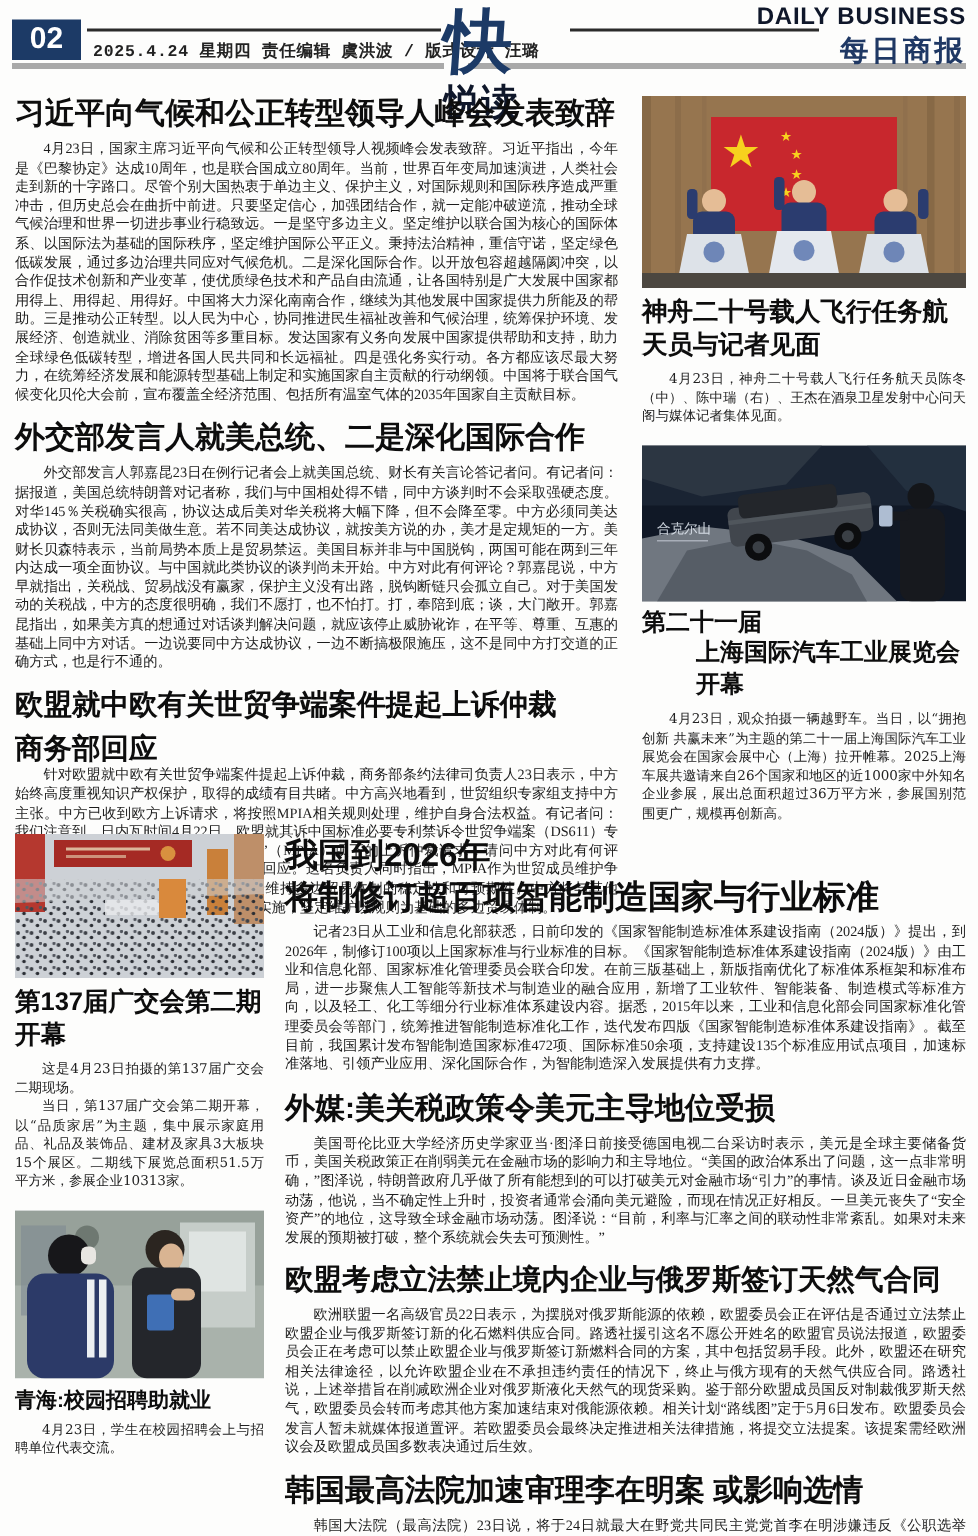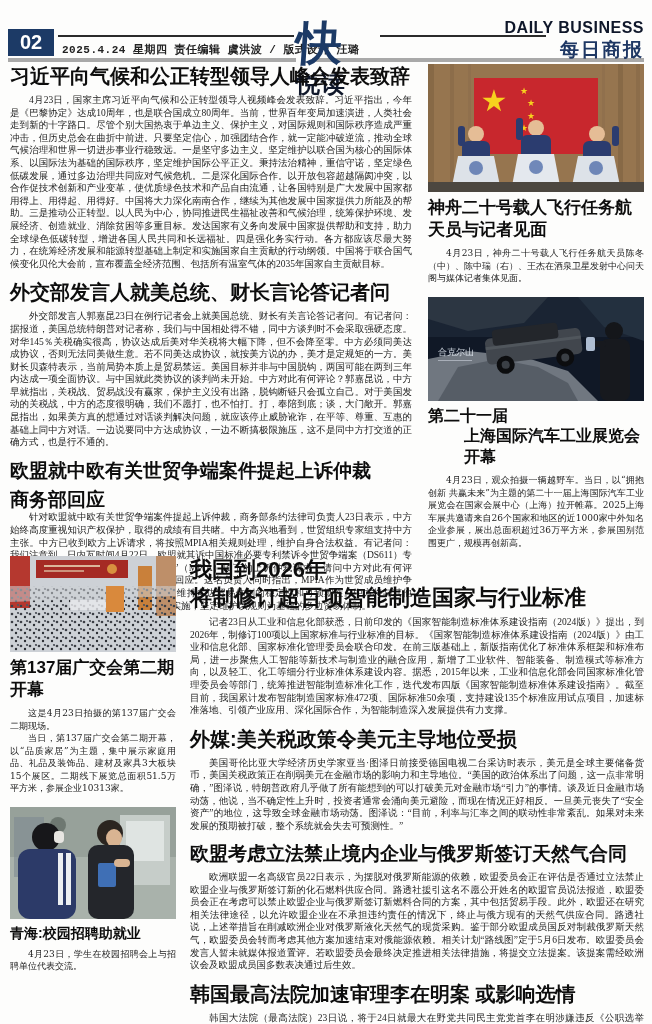--- a/index.html
+++ b/index.html
@@ -3,21 +3,21 @@
 <meta charset="utf-8">
 <style>
   * { margin:0; padding:0; box-sizing:border-box; }
   html,body { background:#e9e9e9; }
   .page {
     position:relative; width:652px; height:1024px; margin:0 auto;
     background:#fdfdfc; overflow:hidden; color:#111;
     font-family:"Liberation Serif", serif;
   }
   
-  .header { position:absolute; left:0; top:0; width:652px; height:58px;margin-top:16px; }
+  .header { position:absolute; left:0; top:0; width:652px; height:58px; }
   .pagenum {
     position:absolute; left:8px; top:13px; width:46px; height:27px;
     background:#1c3a66; color:#fff; font-family:"Liberation Sans",sans-serif;
     font-weight:bold; font-size:20px; text-align:center; line-height:27px;
   }
   .thin-line { position:absolute; height:2px; background:#2b2b2b; top:19px; }
   .thin-left { left:58px; width:236px; }
   .thin-right { left:380px; width:166px; }
   .thick-line { position:absolute; height:4px; background:#a9a9a9; top:42px; }
   .thick-left { left:8px; width:288px; }
@@ -101,21 +101,21 @@
 
   <div class="top-section">
     <div class="main-col">
 
       <div class="art">
         <div class="art-title t20">习近平向气候和公正转型领导人峰会发表致辞</div>
         <div class="art-body">4月23日，国家主席习近平向气候和公正转型领导人视频峰会发表致辞。习近平指出，今年是《巴黎协定》达成10周年，也是联合国成立80周年。当前，世界百年变局加速演进，人类社会走到新的十字路口。尽管个别大国热衷于单边主义、保护主义，对国际规则和国际秩序造成严重冲击，但历史总会在曲折中前进。只要坚定信心，加强团结合作，就一定能冲破逆流，推动全球气候治理和世界一切进步事业行稳致远。一是坚守多边主义。坚定维护以联合国为核心的国际体系、以国际法为基础的国际秩序，坚定维护国际公平正义。秉持法治精神，重信守诺，坚定绿色低碳发展，通过多边治理共同应对气候危机。二是深化国际合作。以开放包容超越隔阂冲突，以合作促技术创新和产业变革，使优质绿色技术和产品自由流通，让各国特别是广大发展中国家都用得上、用得起、用得好。中国将大力深化南南合作，继续为其他发展中国家提供力所能及的帮助。三是推动公正转型。以人民为中心，协同推进民生福祉改善和气候治理，统筹保护环境、发展经济、创造就业、消除贫困等多重目标。发达国家有义务向发展中国家提供帮助和支持，助力全球绿色低碳转型，增进各国人民共同和长远福祉。四是强化务实行动。各方都应该尽最大努力，在统筹经济发展和能源转型基础上制定和实施国家自主贡献的行动纲领。中国将于联合国气候变化贝伦大会前，宣布覆盖全经济范围、包括所有温室气体的2035年国家自主贡献目标。</div>
       </div>
 
       <div class="art">
-        <div class="art-title t20">外交部发言人就美总统、财长言论答记者问</div>
+        <div class="art-title t20">外交部发言人就美总统、二是深化国际合作</div>
         <div class="art-body">外交部发言人郭嘉昆23日在例行记者会上就美国总统、财长有关言论答记者问。有记者问：据报道，美国总统特朗普对记者称，我们与中国相处得不错，同中方谈判时不会采取强硬态度。对华145％关税确实很高，协议达成后美对华关税将大幅下降，但不会降至零。中方必须同美达成协议，否则无法同美做生意。若不同美达成协议，就按美方说的办，美才是定规矩的一方。美财长贝森特表示，当前局势本质上是贸易禁运。美国目标并非与中国脱钩，两国可能在两到三年内达成一项全面协议。与中国就此类协议的谈判尚未开始。中方对此有何评论？郭嘉昆说，中方早就指出，关税战、贸易战没有赢家，保护主义没有出路，脱钩断链只会孤立自己。对于美国发动的关税战，中方的态度很明确，我们不愿打，也不怕打。打，奉陪到底；谈，大门敞开。郭嘉昆指出，如果美方真的想通过对话谈判解决问题，就应该停止威胁讹诈，在平等、尊重、互惠的基础上同中方对话。一边说要同中方达成协议，一边不断搞极限施压，这不是同中方打交道的正确方式，也是行不通的。</div>
       </div>
 
       <div class="art">
         <div class="art-title t19">欧盟就中欧有关世贸争端案件提起上诉仲裁</div>
         <div class="art-title t19" style="margin-bottom:0;">商务部回应</div>
         <div class="art-body">针对欧盟就中欧有关世贸争端案件提起上诉仲裁，商务部条约法律司负责人23日表示，中方始终高度重视知识产权保护，取得的成绩有目共睹。中方高兴地看到，世贸组织专家组支持中方主张。中方已收到欧方上诉请求，将按照MPIA相关规则处理，维护自身合法权益。有记者问：我们注意到，日内瓦时间4月22日，欧盟就其诉中国标准必要专利禁诉令世贸争端案（DS611）专家组裁决提起“多方临时上诉仲裁安排”（MPIA）项下的上诉仲裁请求，请问中方对此有何评论？商务部条约法律司负责人作出上述回应。这名负责人同时指出，MPIA作为世贸成员维护争端解决机制运转的机制性安排，有利于维持多边贸易体制的稳定性和可预期性。中方将与其他MPIA参与方一道，共同推动MPIA有效实施，坚定维护以规则为基础的多边贸易体制。</div>
       </div>
 
     </div>

